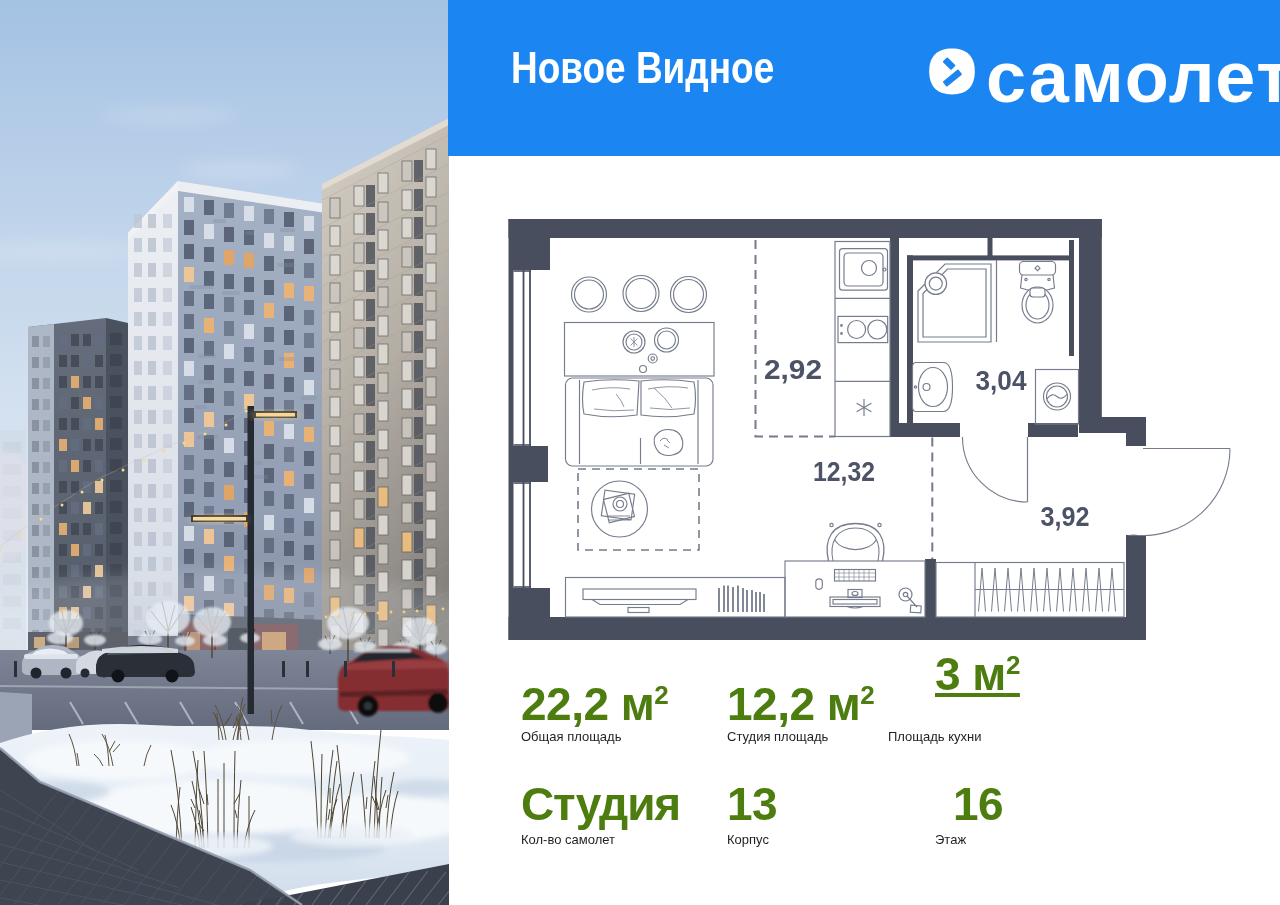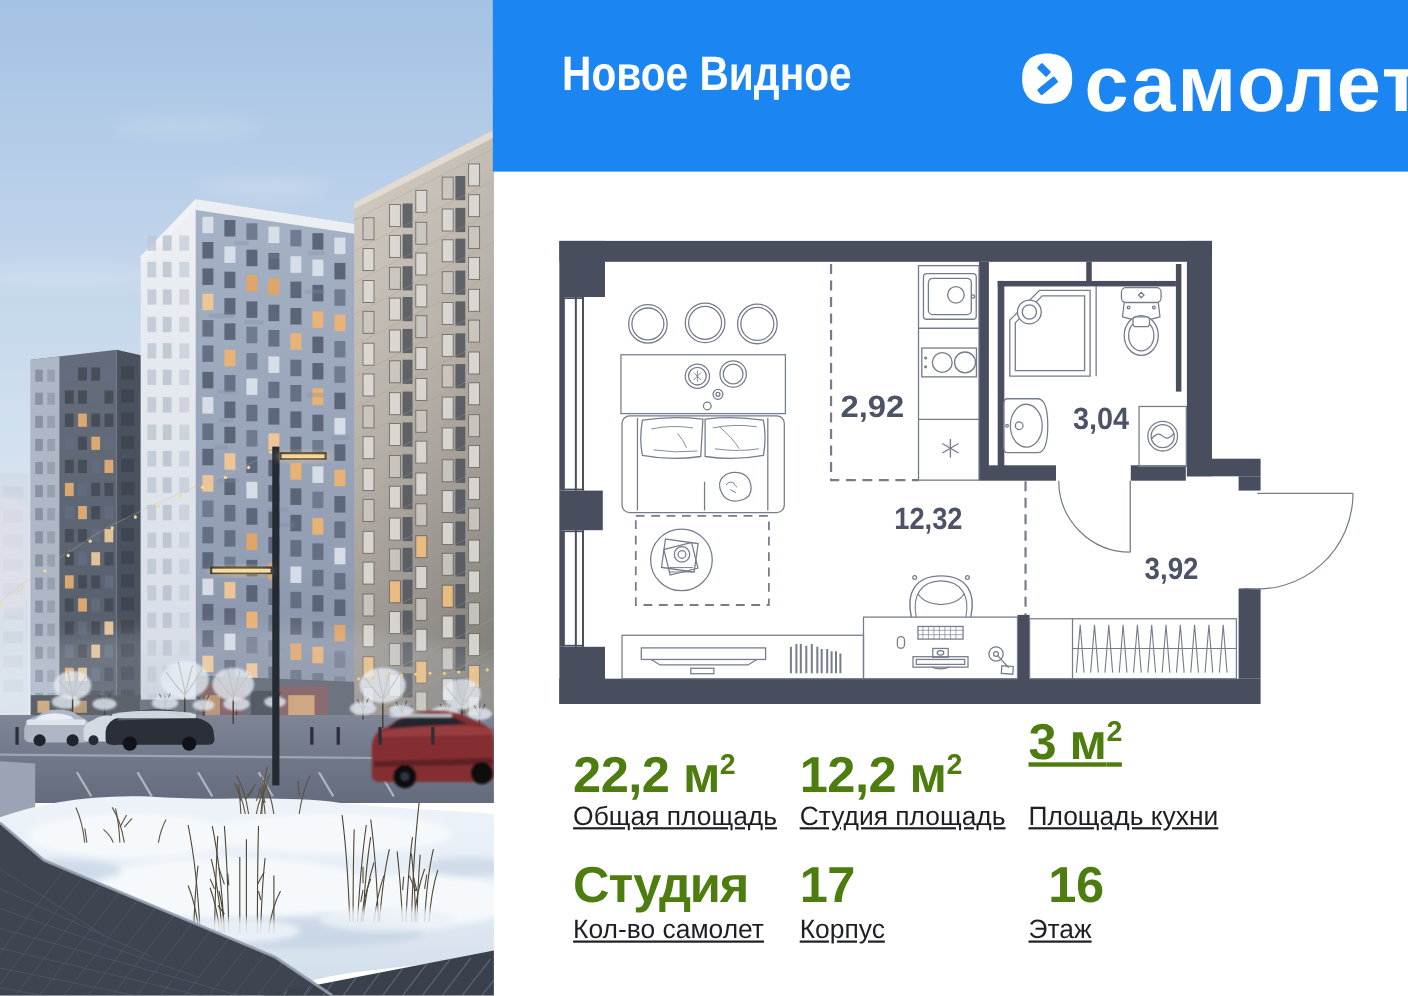--- a/index.html
+++ b/index.html
@@ -5,21 +5,21 @@
   html,body{margin:0;padding:0;background:#fff;}
   body{width:1280px;height:905px;position:relative;overflow:hidden;
        font-family:"Liberation Sans", sans-serif;}
   .abs{position:absolute;}
   #banner{left:448px;top:0;width:832px;height:156px;background:#1b86f2;}
   #title{left:511px;top:43px;color:#fff;font-size:44px;font-weight:bold;letter-spacing:0px;
          transform:scaleX(0.84);transform-origin:0 0;}
   #logotext{left:986px;top:36px;color:#fff;font-size:72px;font-weight:bold;letter-spacing:1.8px;}
   .num{color:#4d7c0f;font-size:46px;font-weight:bold;letter-spacing:-0.5px;white-space:nowrap;}
   .num sup{font-size:26px;font-weight:bold;}
-  .lbl{color:#1e1f24;font-size:24px;white-space:nowrap;text-decoration:underline;}
+  .lbl{color:#1e1f24;font-size:13px;white-space:nowrap;}
 </style>
 </head>
 <body>
 
 <div class="abs" id="photo" style="left:0;top:0;width:449px;height:905px;">
 <svg width="449" height="905" viewBox="0 0 449 905">
 <defs>
 <linearGradient id="sky" x1="0" y1="0" x2="0" y2="1">
 <stop offset="0" stop-color="#9bbce1"></stop>
           <stop offset="0.3" stop-color="#b9cfe9"></stop>
@@ -1164,25 +1164,25 @@
 <div class="abs num" style="left:521px;top:677px;">22,2 м<sup>2</sup></div>
 
 <div class="abs lbl" style="left:521px;top:729px;">Общая площадь</div>
 
 <div class="abs num" style="left:727px;top:677px;">12,2 м<sup>2</sup></div>
 
 <div class="abs lbl" style="left:727px;top:729px;">Студия площадь</div>
 
 <div class="abs num" style="left:935px;top:647px;text-decoration:underline;">3 м<sup>2</sup></div>
 
-<div class="abs lbl" style="left:935px;top:729px;">Площадь кухни</div>
+<div class="abs lbl" style="left:888px;top:729px;">Площадь кухни</div>
 
 <div class="abs num" style="left:521px;top:777px;letter-spacing:-1.1px;">Студия</div>
 
 <div class="abs lbl" style="left:521px;top:832px;">Кол-во самолет</div>
 
-<div class="abs num" style="left:727px;top:777px;">17</div>
+<div class="abs num" style="left:727px;top:777px;">13</div>
 
 <div class="abs lbl" style="left:727px;top:832px;">Корпус</div>
 
 <div class="abs num" style="left:953px;top:777px;">16</div>
 
 <div class="abs lbl" style="left:935px;top:832px;">Этаж</div>
 
 </body></html>

